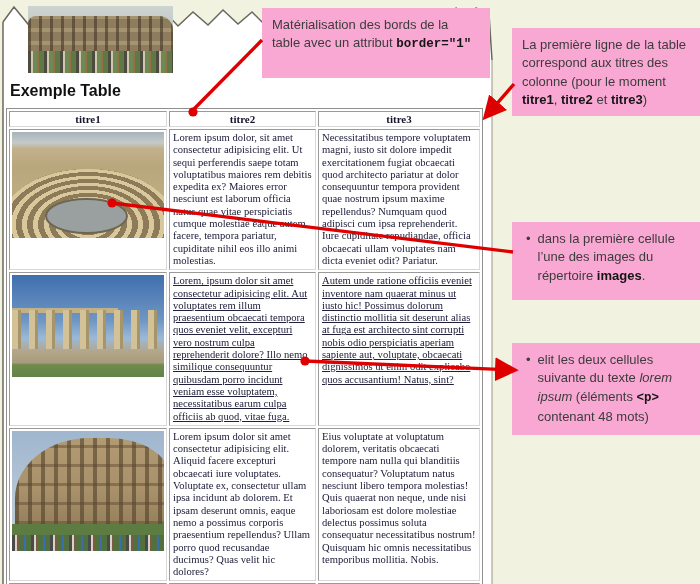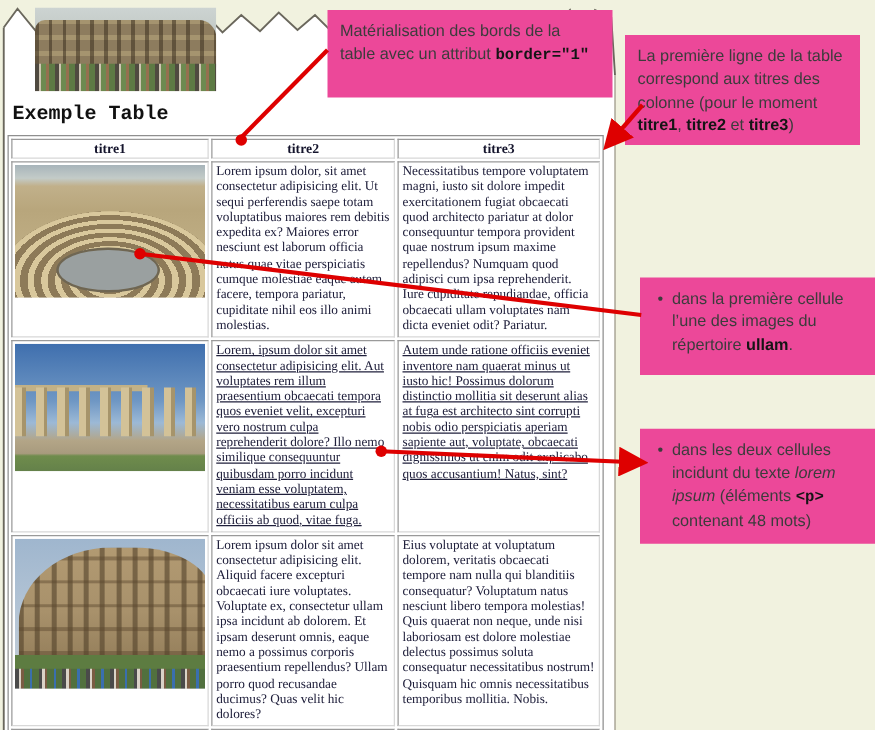--- a/index.html
+++ b/index.html
@@ -17,21 +17,21 @@
     background:
       repeating-linear-gradient(90deg, rgba(60,48,32,.55) 0 3px, rgba(0,0,0,0) 3px 11px),
       repeating-linear-gradient(0deg, #8d7c5e 0 9px, #a5946f 9px 13px);
     border-radius:8px 14px 0 0; }
   .banner .crowd { position:absolute; left:0; bottom:0; width:100%; height:22px;
     background:
       repeating-linear-gradient(90deg, #4f4a40 0 3px, #cfc6b4 3px 5px, #6d8a50 5px 9px, #95704f 9px 11px, #5d7a44 11px 16px);
   }
 
   h1.heading { position:absolute; left:10px; top:82px; z-index:2;
-    font-family:Liberation Mono, monospace; font-size:16px; font-weight:bold; color:#111; }
+    font-family:Liberation Sans, sans-serif; font-size:16px; font-weight:bold; color:#111; }
 
   
   table.demo { position:absolute; left:6px; top:108px; z-index:2; width:477px;
     border-collapse:separate; border-spacing:2px; background:#fff;
     border:1px solid #8f8f8f; table-layout:fixed; }
   table.demo th, table.demo td {
     border:1px solid; border-color:#9a9a9a #d8d8d8 #d8d8d8 #9a9a9a; background:#fff;
     vertical-align:top; overflow:hidden;
   }
   table.demo th { height:16px; font-family:"Liberation Serif", serif; font-size:11px; font-weight:bold;
@@ -60,27 +60,27 @@
     border-radius:48% 40% 0 0 / 70% 45% 0 0;
     background:
       repeating-linear-gradient(0deg, rgba(90,70,45,.45) 0 3px, rgba(0,0,0,0) 3px 19px),
       repeating-linear-gradient(90deg, rgba(74,58,36,.55) 0 4px, rgba(0,0,0,0) 4px 13px),
       linear-gradient(180deg,#b29a72 0%,#a8916b 60%,#97815d 100%); }
   .ph3 .grass { position:absolute; left:0; bottom:10%; width:100%; height:12%; background:#5d7c41; }
   .ph3 .crowd { position:absolute; left:0; bottom:0; width:100%; height:13%;
     background:repeating-linear-gradient(90deg, #4a4a4a 0 3px, #d9d2c7 3px 5px, #7a5c43 5px 7px, #51703e 7px 12px, #3a6fae 12px 14px, #51703e 14px 19px); }
 
   
-  .note { position:absolute; z-index:3; background:#ec4899; color:#3c3c3c;
+  .note { position:absolute; z-index:3; background:#f9a8d4; color:#3c3c3c;
     font-size:13px; line-height:1.42; padding:8px 10px; }
   .note b { color:#151515; }
   .note .code { font-family:"Liberation Mono", monospace; font-weight:bold; color:#151515; font-size:12.5px; }
   .note .ital { font-style:italic; }
   #note-border { left:262px; top:8px;  width:228px; height:70px; }
-  #note-header { left:500px; top:28px; width:188px; height:88px; }
+  #note-header { left:512px; top:28px; width:188px; height:88px; }
   #note-rows   { left:512px; top:178px; width:188px; height:36px; }
   #note-bullet-image { left:512px; top:222px; width:188px; height:78px; }
   #note-bullet-text  { left:512px; top:343px; width:188px; height:92px; }
   .bullet-row { display:flex; gap:7px; }
   .bullet-glyph { flex:0 0 auto; padding-left:4px; }
 
   #arrows { position:absolute; left:0; top:0; z-index:4; pointer-events:none; }
 </style>
 </head>
 <body>
@@ -164,28 +164,28 @@
   </div>
 
   <div class="note" id="note-header">
     <span>La première ligne de la table correspond aux titres des colonne (pour le moment </span><b>titre1</b><span>, </span><b>titre2</b><span> et </span><b>titre3</b><span>)</span>
   </div>
 
 
   <div class="note" id="note-bullet-image">
     <div class="bullet-row">
       <span class="bullet-glyph">•</span>
-      <span><span>dans la première cellule l’une des images du répertoire </span><b>ullam</b><span>.</span></span>
+      <span><span>dans la première cellule l’une des images du répertoire </span><b>images</b><span>.</span></span>
     </div>
   </div>
 
   <div class="note" id="note-bullet-text">
     <div class="bullet-row">
       <span class="bullet-glyph">•</span>
-      <span><span>dans les deux cellules incidunt du texte </span><span class="ital">lorem ipsum</span><span> (éléments </span><span class="code">&lt;p&gt;</span><span> contenant 48 mots)</span></span>
+      <span><span>elit les deux cellules suivante du texte </span><span class="ital">lorem ipsum</span><span> (éléments </span><span class="code">&lt;p&gt;</span><span> contenant 48 mots)</span></span>
     </div>
   </div>
 
   <svg id="arrows" width="700" height="584" viewBox="0 0 700 584">
     <defs>
       <marker id="ah" markerWidth="7" markerHeight="7" refX="5" refY="3.5" orient="auto">
         <polygon points="0,0 7,3.5 0,7" fill="#de0000"></polygon>
       </marker>
     </defs>
 

